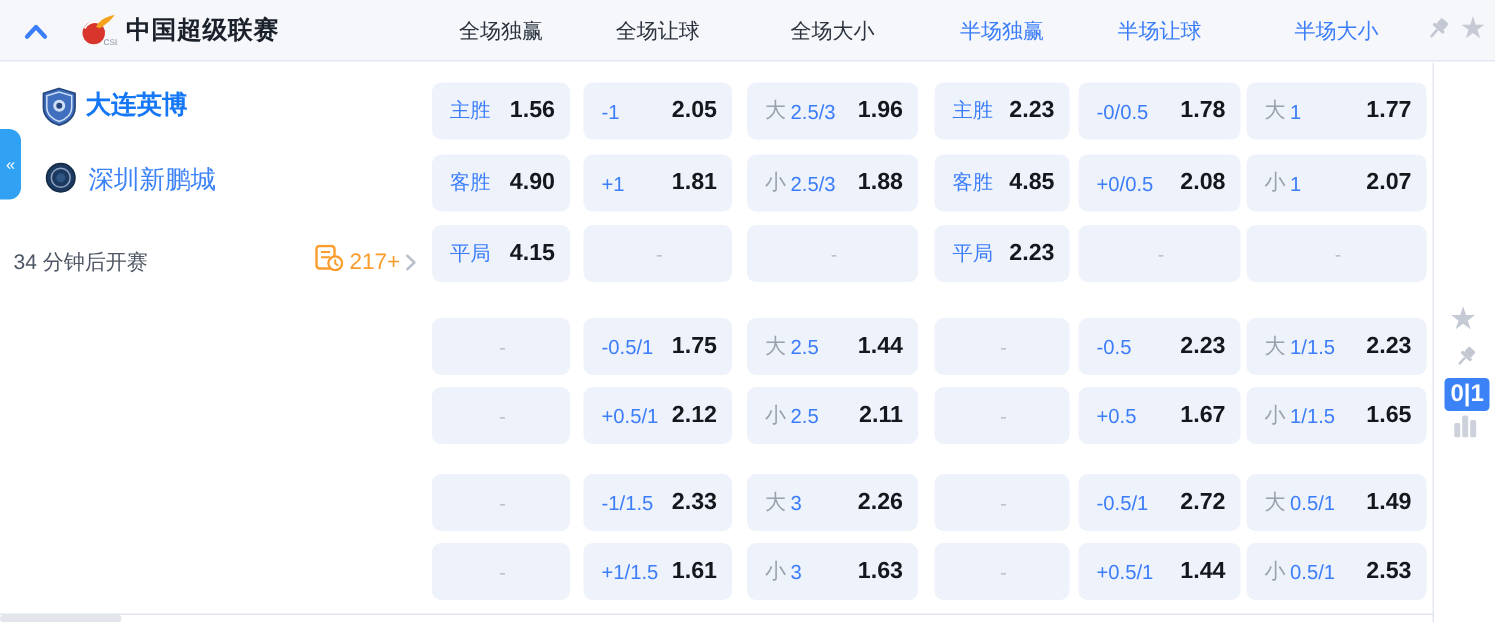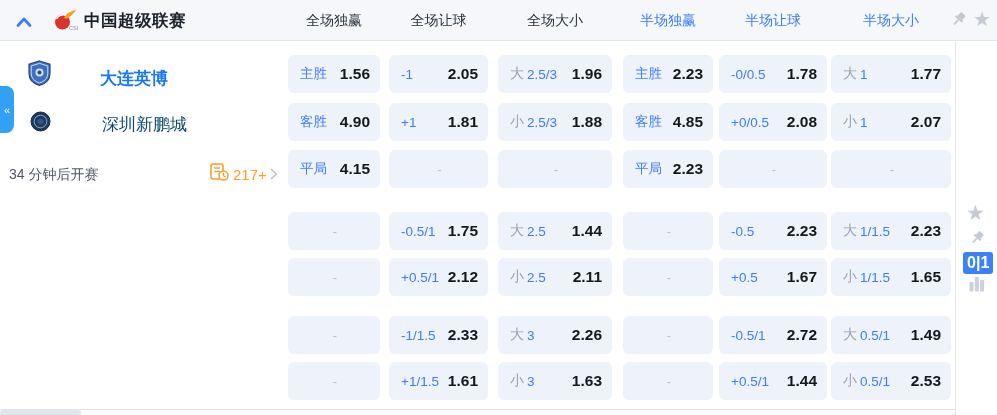--- a/index.html
+++ b/index.html
@@ -25,24 +25,24 @@
   }
   .col-head.hl { color:#3b7dfb; }
   .hdr-pin { position:absolute; left:950px; top:11px; }
   .hdr-star { position:absolute; left:973px; top:5px; font-size:20px; color:#c5cad5; line-height:1.4; }
   
   .collapse-tab {
     position:absolute; left:0; top:86px; width:14px; height:47px;
     background:#31a1f4; border-radius:0 8px 8px 0; color:#fff; font-size:11px;
     display:flex; align-items:center; justify-content:center; cursor:pointer;
   }
-  .team-row { position:absolute; display:flex; align-items:flex-end;gap:43px; }
+  .team-row { position:absolute; display:flex; align-items:flex-start; }
   .team-row.home { left:28px; top:58px; height:32px; }
   .team-row.away { left:30px; top:108px; height:28px; }
-  .team-name { margin-left:8px; font-size:17px; color:#0c4a6e; cursor:pointer; }
+  .team-name { margin-left:8px; font-size:17px; color:#3b82f6; cursor:pointer; }
   .team-name.home { font-weight:bold; color:#1577f5; margin-left:6px; }
   .kickoff { position:absolute; left:9px; top:166px; font-size:14px; color:#4d5664; }
   .markets-link { position:absolute; left:210px; top:163px; display:flex; align-items:center; cursor:pointer; }
   .markets-count { color:#fb9d2c; font-size:15px; margin:0 3px 0 4px; }
   
   .cell {
     position:absolute; background:#eef2fa; border-radius:6px; box-sizing:border-box;
     display:flex; align-items:center; padding:0 10px 0 12px; cursor:pointer;
   }
   .cell .pre { color:#9aa1ad; font-size:14px; margin-right:3px; }

